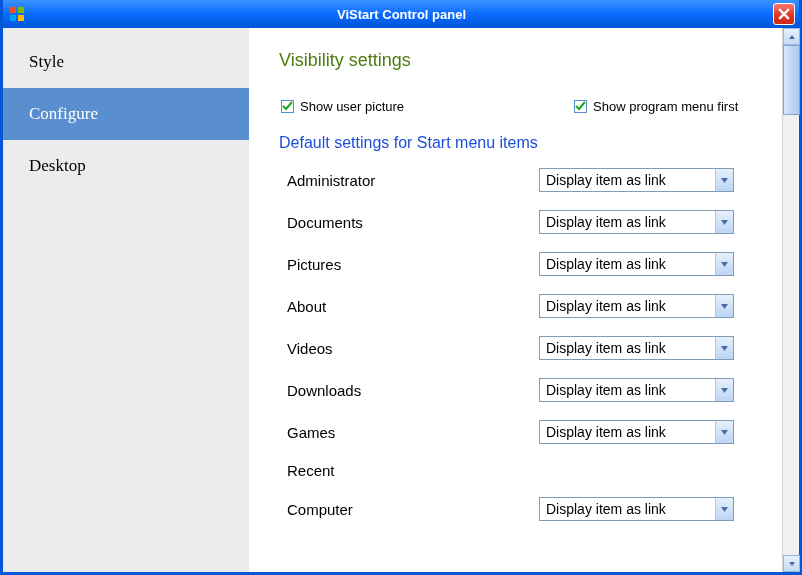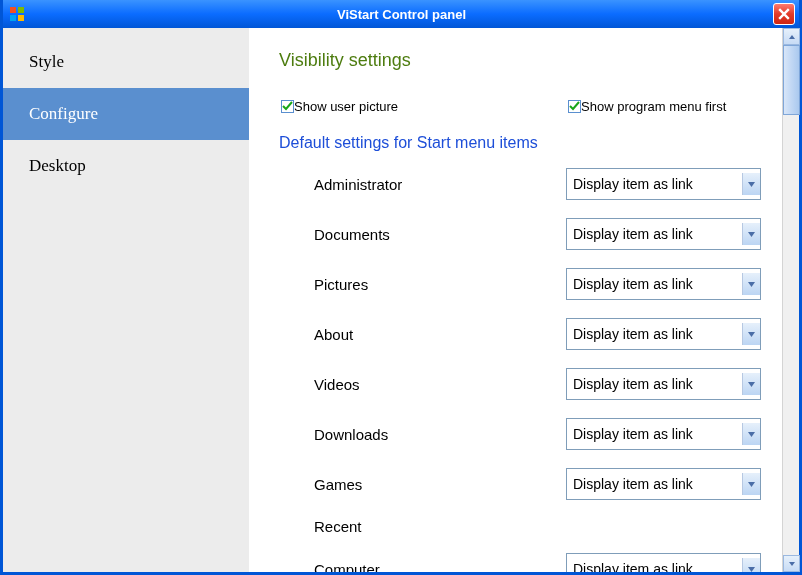--- a/index.html
+++ b/index.html
@@ -77,35 +77,35 @@
     border:1px solid #7fa6d8;
   }
   h2.section-title {
     font-size: 18px; font-weight: normal; color:#4d7c0f; margin-bottom: 28px;
   }
   h2.section-subtitle {
     font-size: 16px; font-weight: normal; color:#1d4ed8; margin: 20px 0 16px 0;
   }
   .check-row { display:flex; gap: 170px; margin-bottom: 12px; padding-left: 2px;}
   .checkbox {
-    display:flex; align-items:center; cursor:pointer;
+    display:flex; align-items:center; gap:6px; cursor:pointer;
     font-size:13px; color:#000;
   }
   .cb-box {
     width:13px;height:13px;border:1px solid #5a8fcf;background:#fff;
     display:flex;align-items:center;justify-content:center;
   }
   .cb-box svg{width:11px;height:11px;}
   .settings-list { padding-left: 8px; }
   .setting-row {
-    display:flex; align-items:center; margin-bottom: 18px; margin-left: 27px;
+    display:flex; align-items:center; margin-bottom: 18px;
   }
   .setting-label { width: 252px; font-size:15px; color:#000;}
   .dropdown {
-    width: 195px; height:32px;
+    width: 195px; height:24px;
     border:1px solid #7f9db9;
     background:#fff;
     display:flex; align-items:center;
     font-size:14px; color:#000;
     cursor:pointer;
     position:relative;
   }
   .dropdown .dd-text{ flex:1; padding:0 6px; white-space:nowrap; overflow:hidden;}
   .dd-btn{
     width:18px;height:22px;

